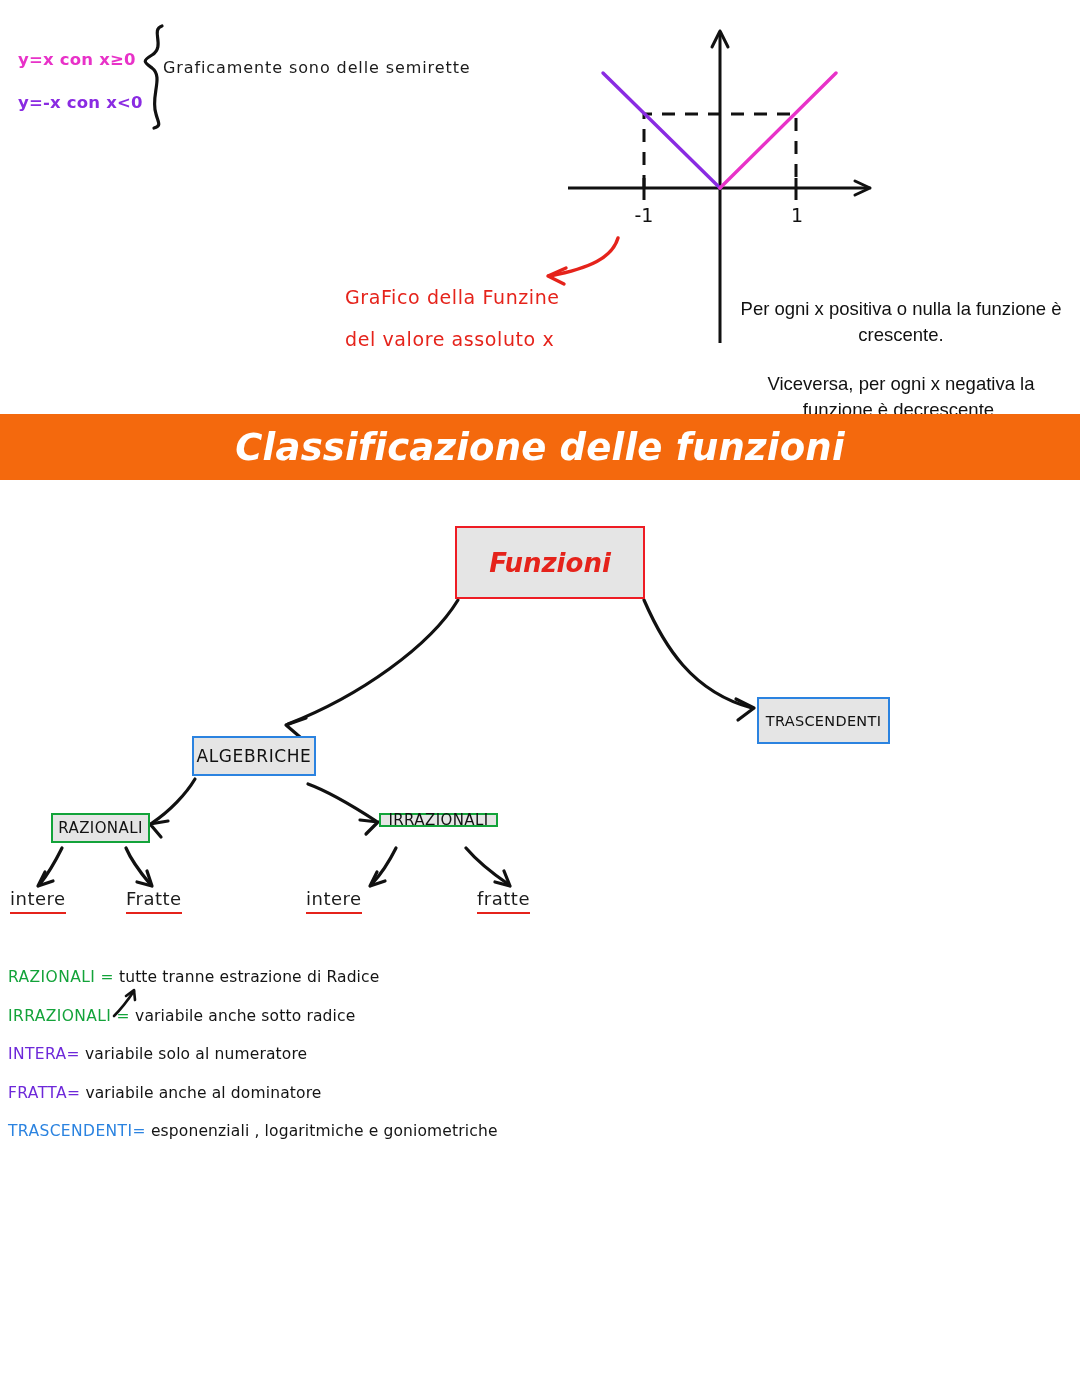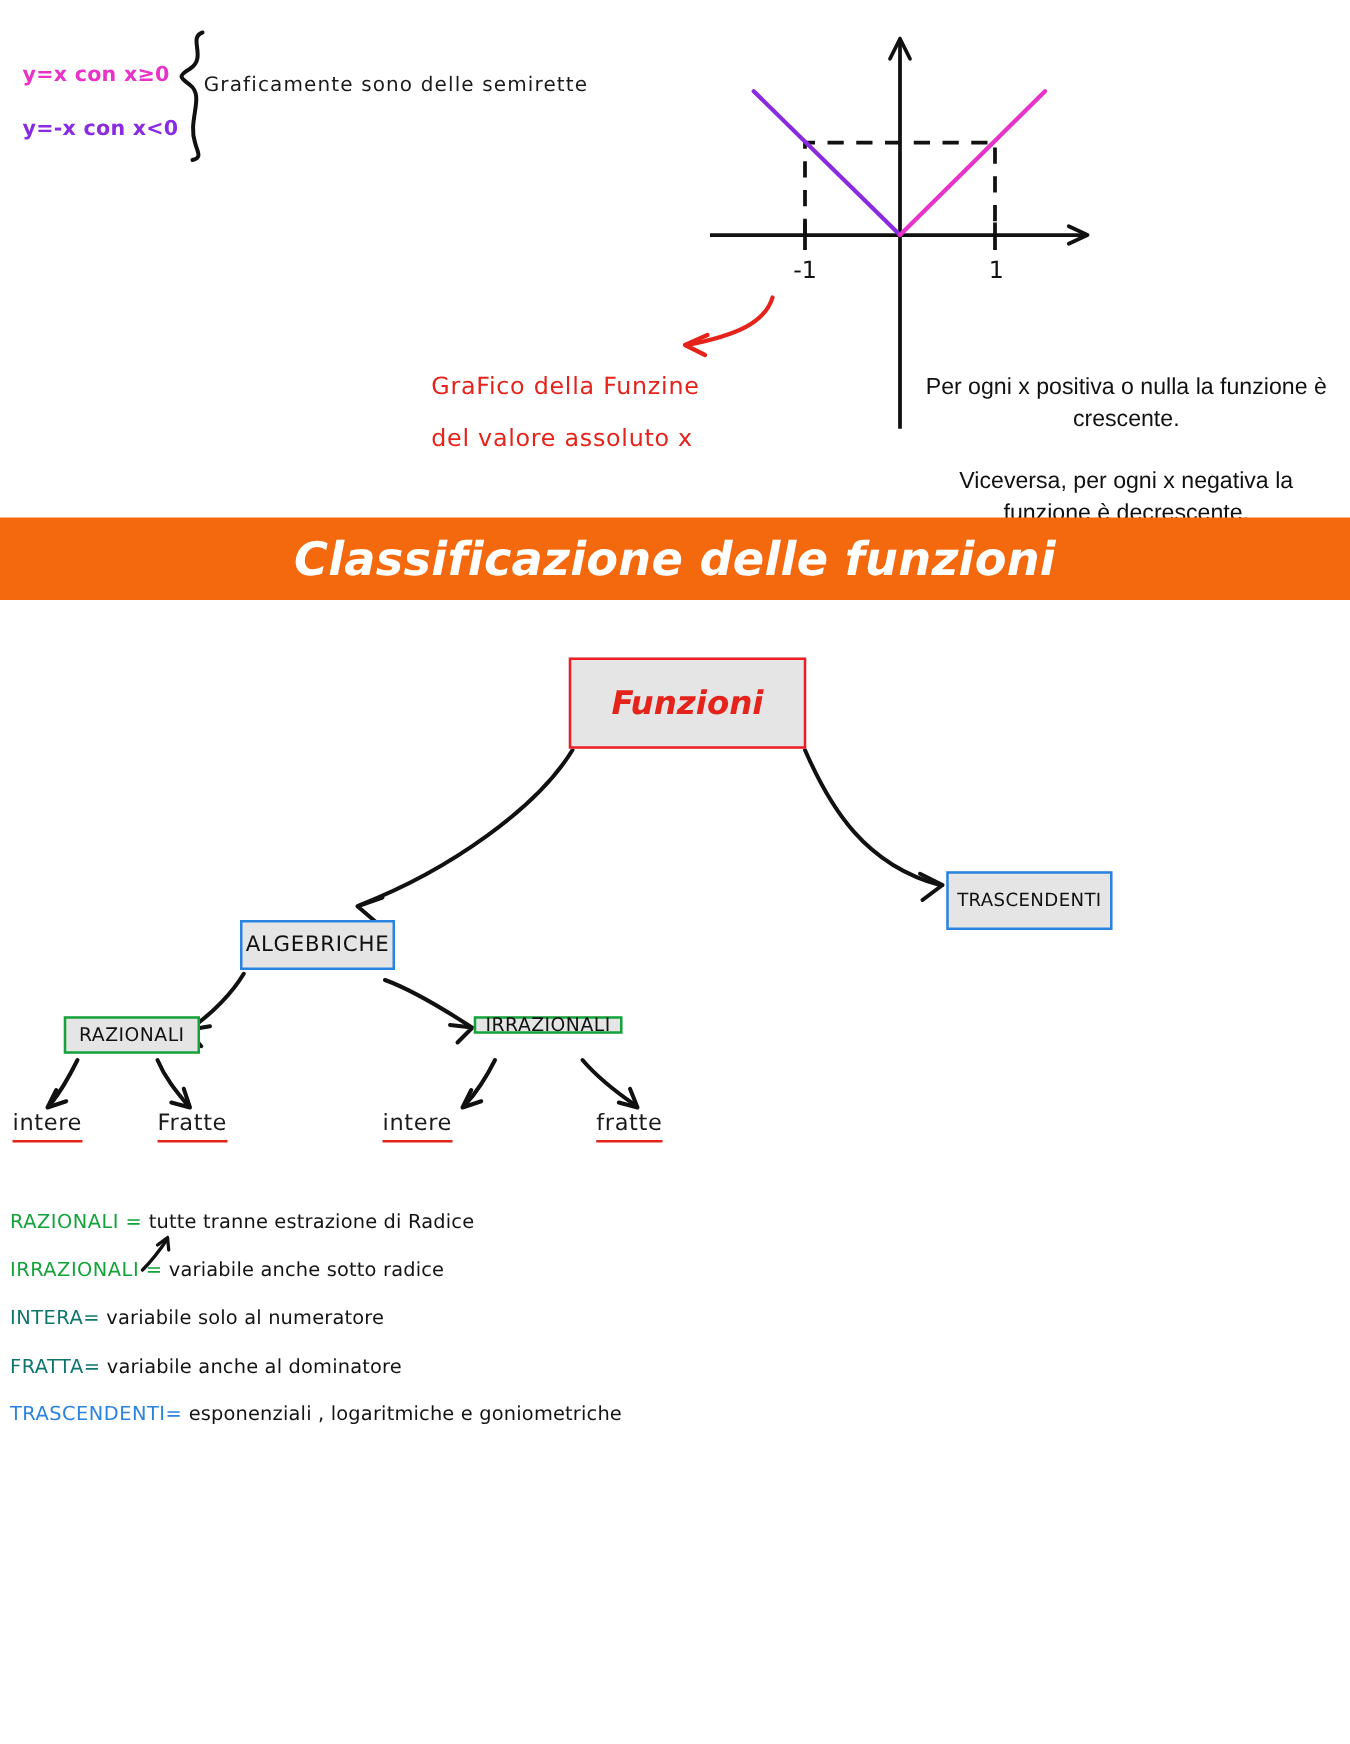--- a/index.html
+++ b/index.html
@@ -62,21 +62,21 @@
     position: absolute;
     left: 548px;
     top: 18px;
     width: 350px;
     height: 330px;
   }
 
   .red-caption {
     position: absolute;
     left: 345px;
-    top: 288px;
+    top: 276px;
     color: #e5231b;
     font-family: "DejaVu Sans", sans-serif;
     font-size: 19px;
     line-height: 42px;
     letter-spacing: 0.6px;
     white-space: nowrap;
   }
   .red-arrow {
     position: absolute;
     left: 520px;
@@ -159,21 +159,21 @@
     left: 757px; top: 201px; width: 133px; height: 47px;
     font-size: 14.5px; letter-spacing: 0.3px;
   }
   .node-green {
     border: 2.5px solid #13a33a;
     color: #111;
     font-family: "DejaVu Sans", sans-serif;
     font-size: 15px;
     letter-spacing: 0.4px;
   }
-  .node-razionali   { left: 51px;  top: 317px; width: 109px;  height: 30px; }
+  .node-razionali   { left: 51px;  top: 317px; width: 99px;  height: 30px; }
   .node-irrazionali { left: 379px; top: 317px; width: 119px; height: 14px; }
 
   .leaf {
     position: absolute;
     font-family: "DejaVu Sans", sans-serif;
     font-size: 18px;
     color: #1b1b1b;
     letter-spacing: 0.5px;
     padding-bottom: 3px;
     border-bottom: 2.2px solid #e5231b;
@@ -196,21 +196,21 @@
     white-space: nowrap;
     font-family: "DejaVu Sans", sans-serif;
     font-size: 15.5px;
     line-height: 38.5px;
     color: #111;
     letter-spacing: 0.15px;
   }
   .term { font-weight: 400; letter-spacing: 0.4px; }
   .term-blue  { color: #2b83e0; }
   .term-green { color: #13a33a; }
-  .term-red   { color: #0f766e; }
+  .term-red   { color: #6d28d9; }
   .defn { color: #141414; }
 
   .legend-arrow {
     position: absolute;
     left: 108px;
     top: 988px;
     width: 34px;
     height: 30px;
   }
 </style>

